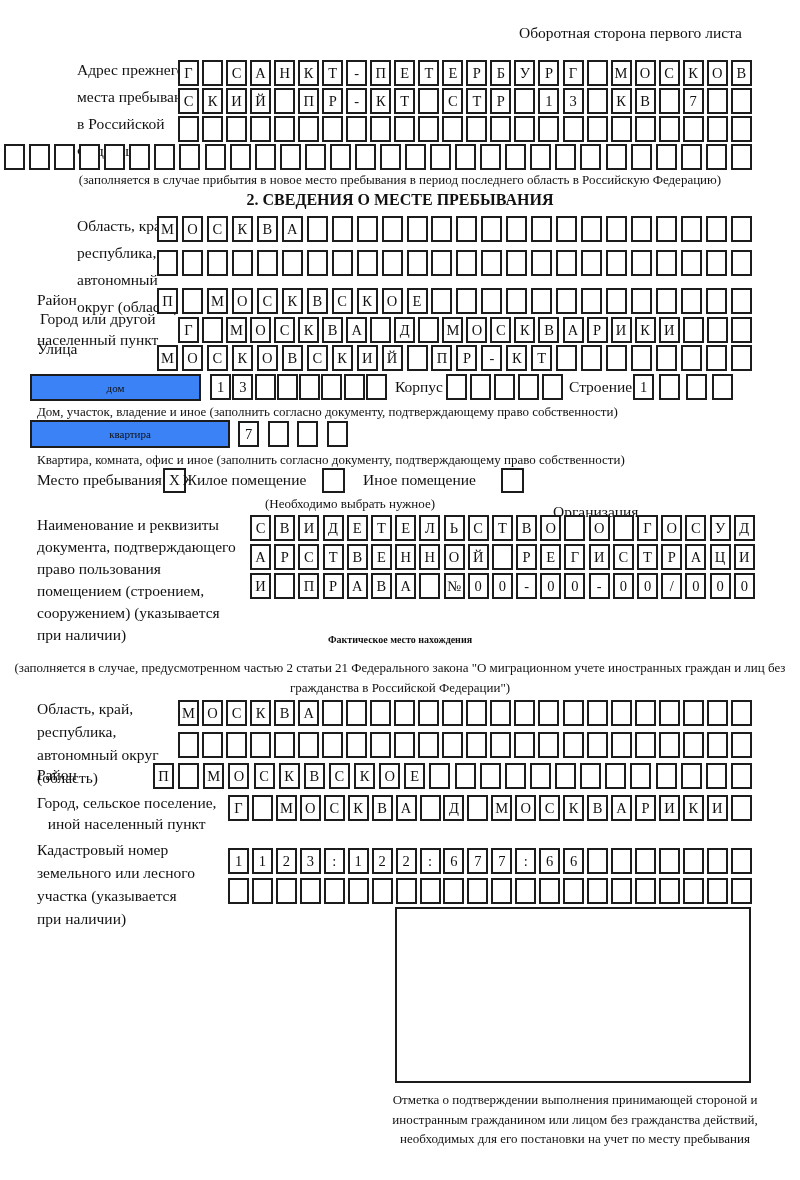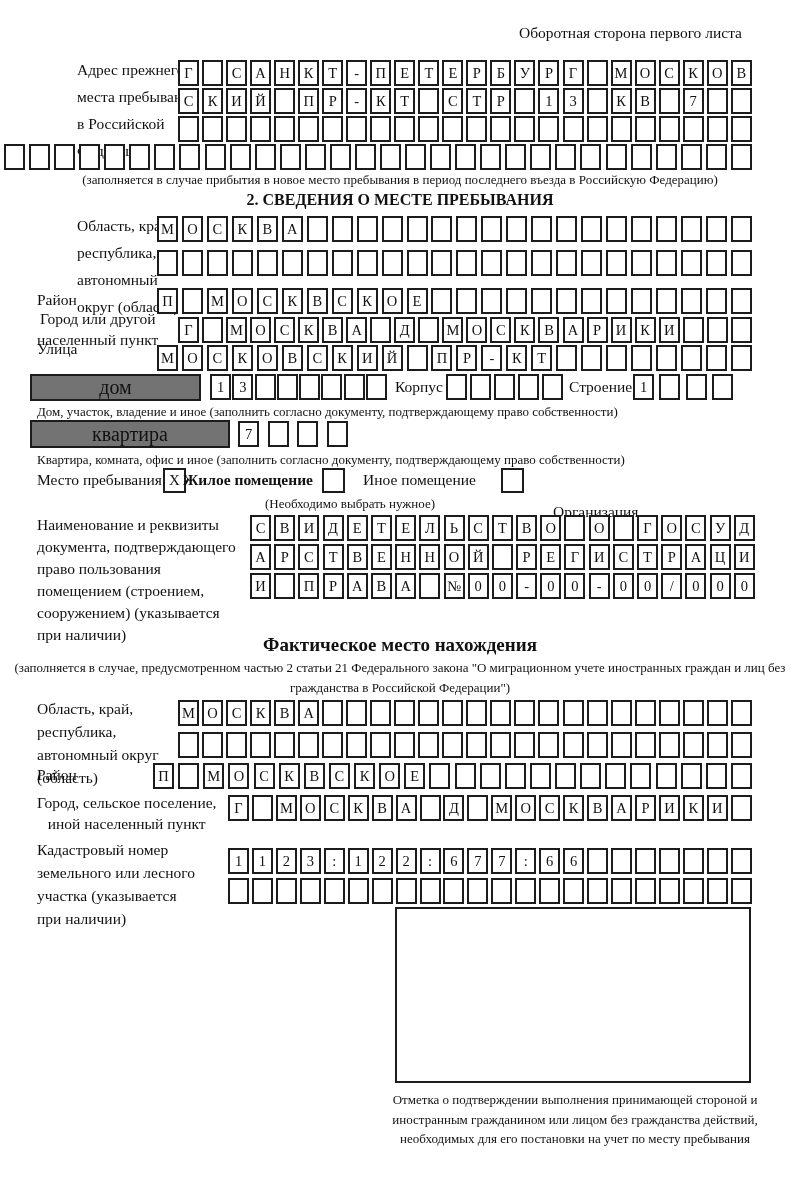--- a/index.html
+++ b/index.html
@@ -7,22 +7,22 @@
         font-family:"Liberation Serif","DejaVu Serif",serif;color:#111;}
   .abs{position:absolute;}
   .lbl{font-size:15.5px;white-space:pre-line;}
   .lh27{line-height:27px;margin-left:40px;} .lh23{line-height:23px;} .lh22{line-height:22px;} .lh21{line-height:21px;text-align:center;}
   .cap{font-size:13px;}
   .center{text-align:center;width:800px;left:0;}
   .bold{font-weight:bold;}
   .cellrow{position:absolute;display:flex;justify-content:space-between;height:26px;}
   .cell{width:21px;height:26px;border:2px solid #1c1c1c;box-sizing:border-box;background:#fff;
         display:flex;align-items:center;justify-content:center;font-size:14.5px;line-height:1;}
-  .bigbox{position:absolute;border:2px solid #1c1c1c;box-sizing:border-box;background:#737373;
-        display:flex;align-items:center;justify-content:center;font-size:20px;}
+  .bigbox{position:absolute;border:2px solid #1c1c1c;box-sizing:border-box;background:#3b82f6;
+        display:flex;align-items:center;justify-content:center;font-size:11px;}
   .cbox{position:absolute;width:23px;height:25px;border:2px solid #1c1c1c;box-sizing:border-box;
         display:flex;align-items:center;justify-content:center;font-size:15px;background:#fff;}
   .stamp{position:absolute;left:395px;top:907px;width:356px;height:176px;border:2px solid #1c1c1c;box-sizing:border-box;background:#fff;}
 </style>
 </head>
 <body>
 
 <div class="page">
 
   <div class="abs lbl" style="top:24px;right:58px;">Оборотная сторона первого листа</div>
@@ -134,21 +134,21 @@
       <span class="cell"></span>
       <span class="cell"></span>
       <span class="cell"></span>
       <span class="cell"></span>
       <span class="cell"></span>
       <span class="cell"></span>
       <span class="cell"></span>
       <span class="cell"></span>
       <span class="cell"></span>
     </div>
-  <div class="abs cap center" style="top:172px;">(заполняется в случае прибытия в новое место пребывания в период последнего въезда в Российскую Федерацию)</div>
+  <div class="abs cap center" style="top:172px;">(заполняется в случае прибытия в новое место пребывания в период последнего область в Российскую Федерацию)</div>
 
   <div class="abs center bold" style="top:191px;font-size:16px;">2. СВЕДЕНИЯ О МЕСТЕ ПРЕБЫВАНИЯ</div>
 
   <div class="abs lbl lh27" style="left:37px;top:212px;">Область, край,
 республика,
 автономный
 округ (область)</div>
   <div class="cellrow" style="left:157px;top:216px;width:595px;">
       <span class="cell">М</span>
       <span class="cell">О</span>
@@ -319,21 +319,21 @@
   <div class="cellrow" style="left:238px;top:421px;width:110px;">
       <span class="cell">7</span>
       <span class="cell"></span>
       <span class="cell"></span>
       <span class="cell"></span>
     </div>
   <div class="abs cap" style="left:37px;top:452px;">Квартира, комната, офис и иное (заполнить согласно документу, подтверждающему право собственности)</div>
 
   <div class="abs lbl" style="left:37px;top:471px;">Место пребывания:</div>
   <div class="cbox" style="left:163px;top:468px;">Х</div>
-  <div class="abs lbl" style="left:183px;top:471px;font-weight:bold;">Жилое помещение</div>
+  <div class="abs lbl" style="left:183px;top:471px;">Жилое помещение</div>
   <div class="cbox" style="left:322px;top:468px;"></div>
   <div class="abs lbl" style="left:363px;top:471px;">Иное помещение</div>
   <div class="cbox" style="left:501px;top:468px;"></div>
   <div class="abs lbl" style="left:553px;top:471px;margin-top:32px;">Организация</div>
   <div class="abs cap" style="left:160px;top:496px;width:380px;text-align:center;">(Необходимо выбрать нужное)</div>
 
   <div class="abs lbl lh22" style="left:37px;top:514px;">Наименование и реквизиты
 документа, подтверждающего
 право пользования
 помещением (строением,
@@ -402,21 +402,21 @@
       <span class="cell">0</span>
       <span class="cell">-</span>
       <span class="cell">0</span>
       <span class="cell">0</span>
       <span class="cell">/</span>
       <span class="cell">0</span>
       <span class="cell">0</span>
       <span class="cell">0</span>
     </div>
 
-  <div class="abs center bold" style="top:634px;font-size:19px;">Фактическое место нахождения</div>
+  <div class="abs center bold" style="top:634px;font-size:10px;">Фактическое место нахождения</div>
   <div class="abs cap center" style="top:658px;line-height:20px;">(заполняется в случае, предусмотренном частью 2 статьи 21 Федерального закона
 "О миграционном учете иностранных граждан и лиц без гражданства в Российской Федерации")</div>
 
   <div class="abs lbl lh23" style="left:37px;top:697px;">Область, край,
 республика,
 автономный округ
 (область)</div>
   <div class="cellrow" style="left:178px;top:700px;width:574px;">
       <span class="cell">М</span>
       <span class="cell">О</span>

